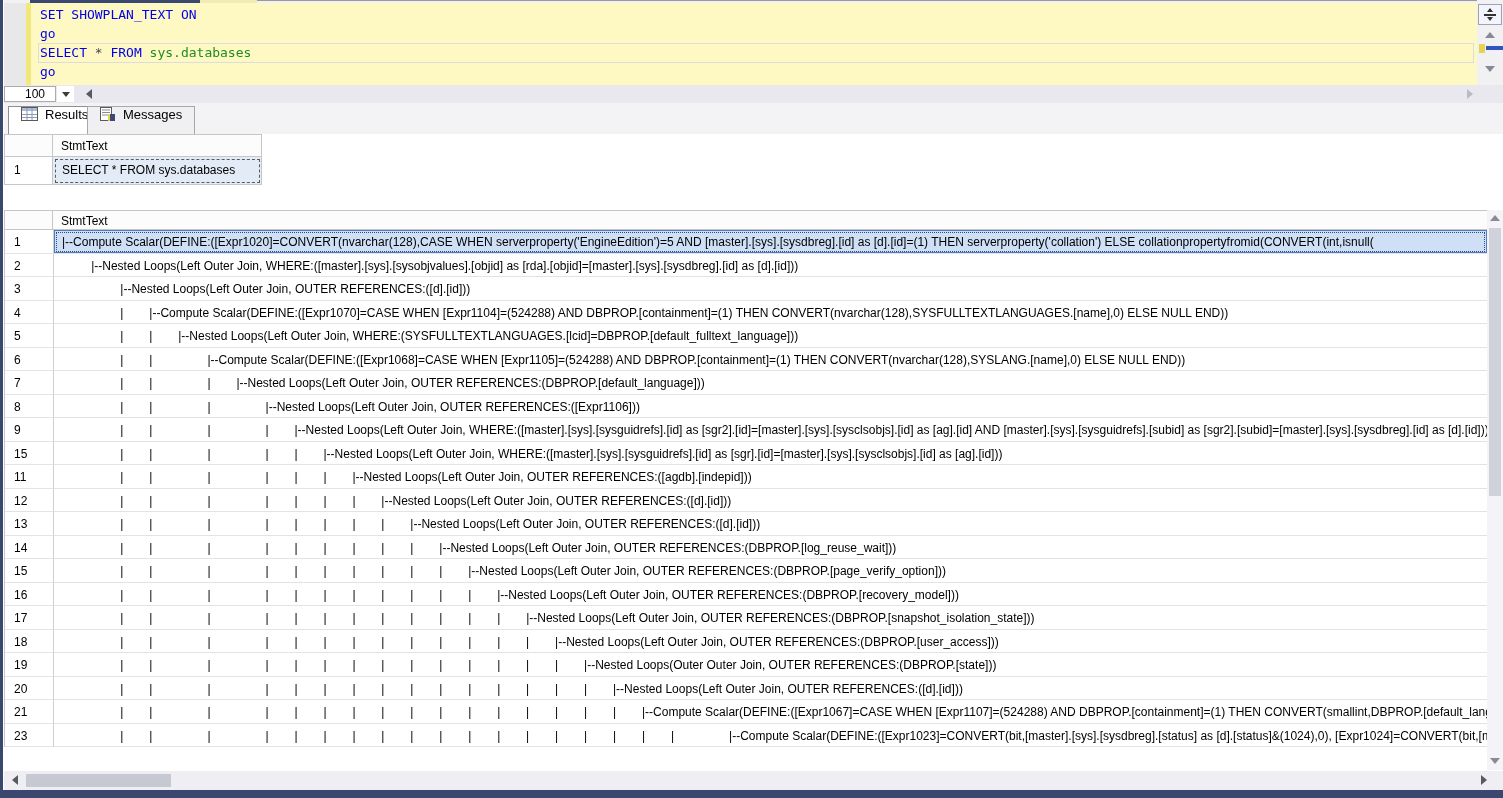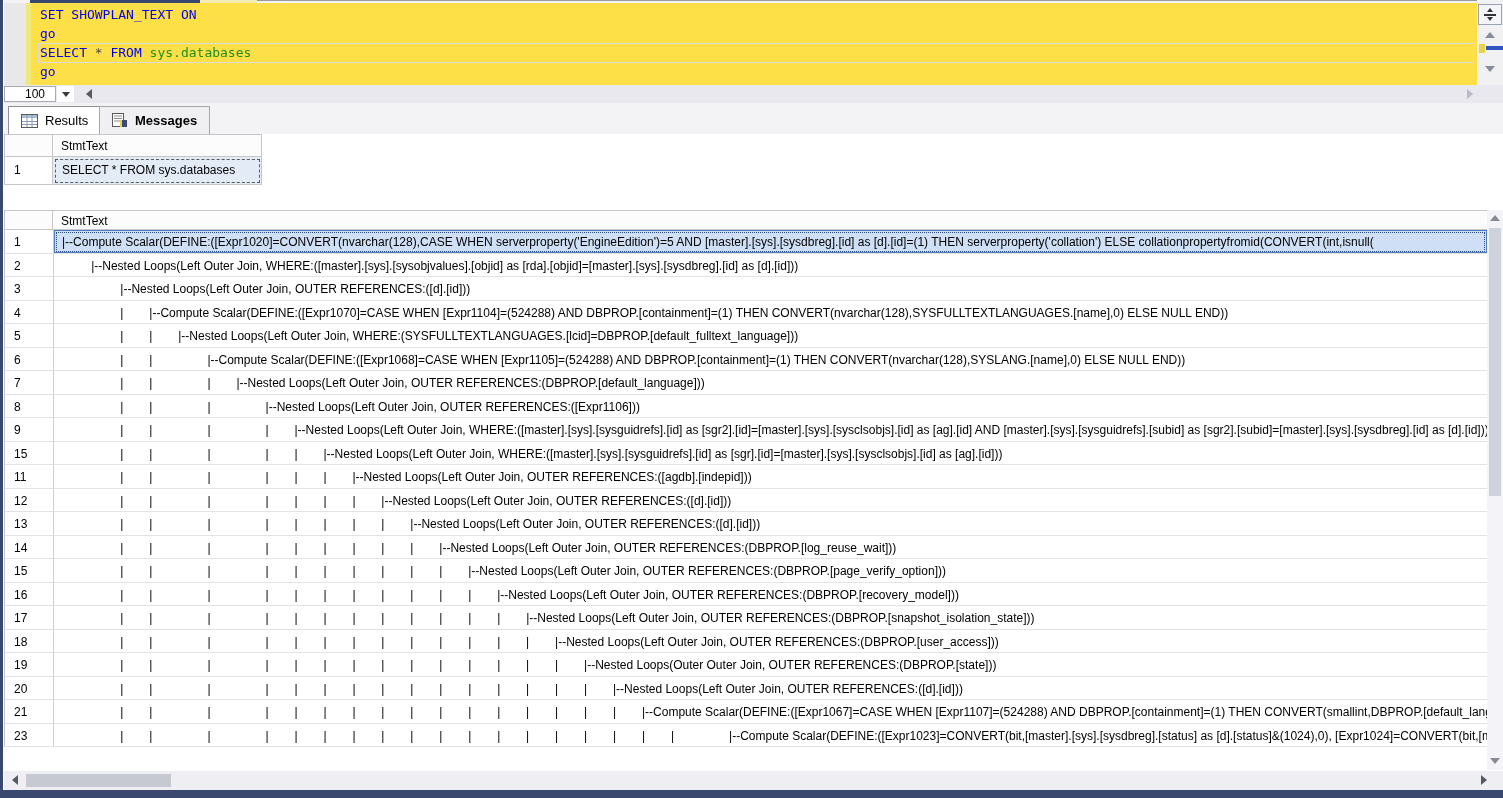--- a/index.html
+++ b/index.html
@@ -10,21 +10,21 @@
   }
   
   .left-navy   { position:absolute; left:0; top:0; width:3px; height:798px; background:var(--navy); }
   .left-white  { position:absolute; left:3px; top:0; width:1px; height:798px; background:#fff; }
   .bottom-navy { position:absolute; left:0; top:790px; width:1503px; height:8px; background:var(--navy); }
   .top-navy    { position:absolute; left:30px; top:0; width:170px; height:3px; background:var(--navy); }
   .top-yellow  { position:absolute; left:200px; top:0; width:57px; height:3px; background:#f2ecb4; }
   .top-line    { position:absolute; left:257px; top:0; width:1220px; height:1px; background:#9a9a9a; }
 
   
-  .editor { position:absolute; left:4px; top:3px; width:1473px; height:82px; background:#fde047; }
+  .editor { position:absolute; left:4px; top:3px; width:1473px; height:82px; background:#fef9c3; }
   .ed-margin    { position:absolute; left:0; top:0; width:22px; height:82px; background:#e8e8e8; }
   .ed-changebar { position:absolute; left:22px; top:0; width:5px; height:82px; background:var(--changebar); }
   .stmt-box { position:absolute; left:34px; top:40px; width:1436px; height:20px; border:1px solid #dcdcdc; }
   .code { position:absolute; left:36px; top:2px; font-family:"DejaVu Sans Mono", monospace; font-size:13px; }
   .cl { height:19px; line-height:19px; white-space:pre; }
   .kw  { color:var(--kw-blue); }
   .op  { color:#4a4a4a; }
   .obj { color:var(--obj-green); }
 
   
@@ -42,25 +42,25 @@
   .t-right-lite { border-top:5px solid transparent; border-bottom:5px solid transparent; border-left:6px solid #b9bcc6; }
 
   
   .ed-hrow { position:absolute; left:4px; top:85px; width:1499px; height:18px; background:#e9e8ee; }
   .zoom-box { position:absolute; left:0; top:1px; width:52px; height:16px; background:#fff; border:1px solid #ababab; font-size:12px; line-height:14px; padding-left:20px; }
   .zoom-arrow-btn { position:absolute; left:53px; top:1px; width:17px; height:16px; background:#fff; }
   .zoom-caret { position:absolute; left:5px; top:6px; width:0; height:0; border-left:4px solid transparent; border-right:4px solid transparent; border-top:5px solid #3c3c3c; }
 
   
   .tabstrip { position:absolute; left:4px; top:103px; width:1499px; height:31px; background:#f3f3f6; }
-  .tab { position:absolute; top:3px; height:28px; display:flex; align-items:center; gap:7px; padding:0 12px; font-size:13px; cursor:default; }
+  .tab { position:absolute; top:3px; height:28px; display:flex; align-items:flex-start; gap:7px; padding:0 12px; font-size:13px; cursor:default; }
   .tab.active { background:#fff; border:1px solid #8f8f8f; border-bottom:none; }
   .tab.inactive { background:#f0f0f2; border:1px solid #a8a8a8; border-bottom:none; }
   .tab-results { left:4px; }
-  .tab-messages { left:95px;font-weight:bold; }
+  .tab-messages { left:83px; }
 
   
   .content-bg { position:absolute; left:4px; top:134px; width:1499px; height:637px; background:#fff; }
 
   
   .grid1 { position:absolute; left:4px; top:134px; width:258px; background:#fff; font-size:12px; }
   .g1-head { display:flex; height:23px; }
   .g1-corner { width:49px; background:#fcfcfc; border:1px solid #c6c6c6; }
   .g1-h { width:209px; background:#fcfcfc; border:1px solid #c6c6c6; border-left:none; padding:4px 0 0 8px; }
   .g1-row { display:flex; height:28px; }

